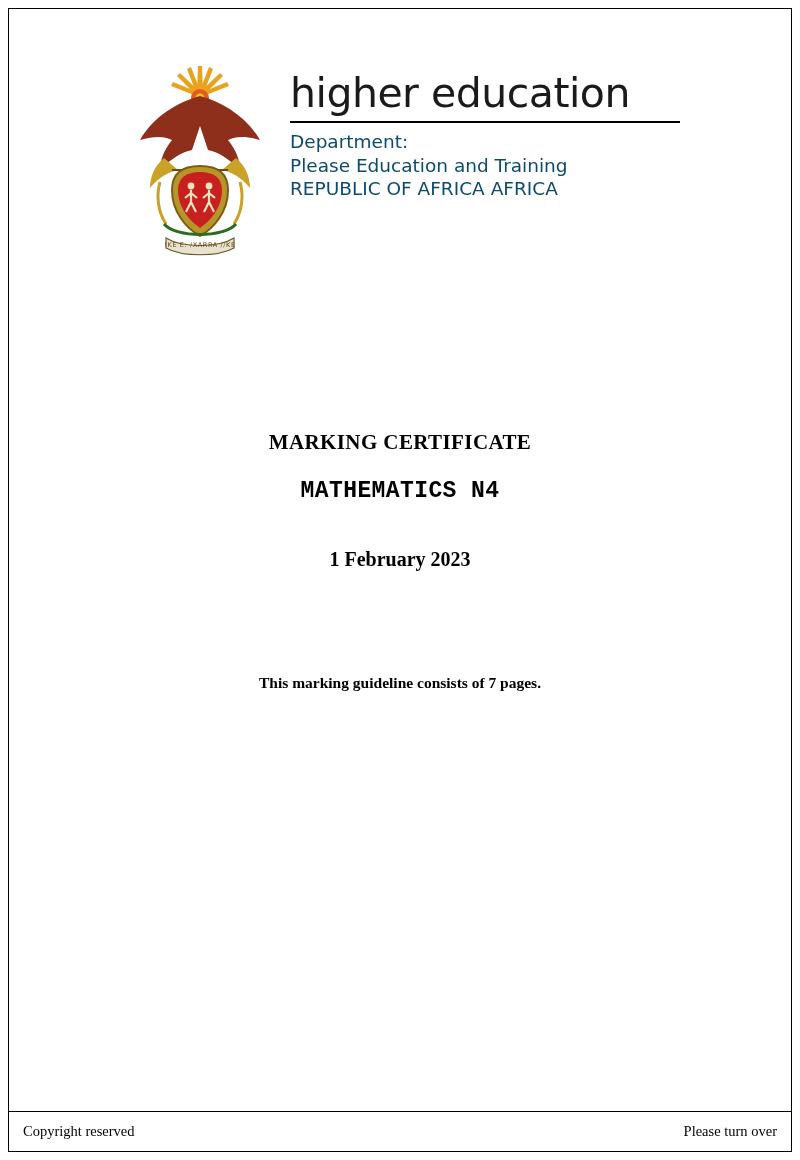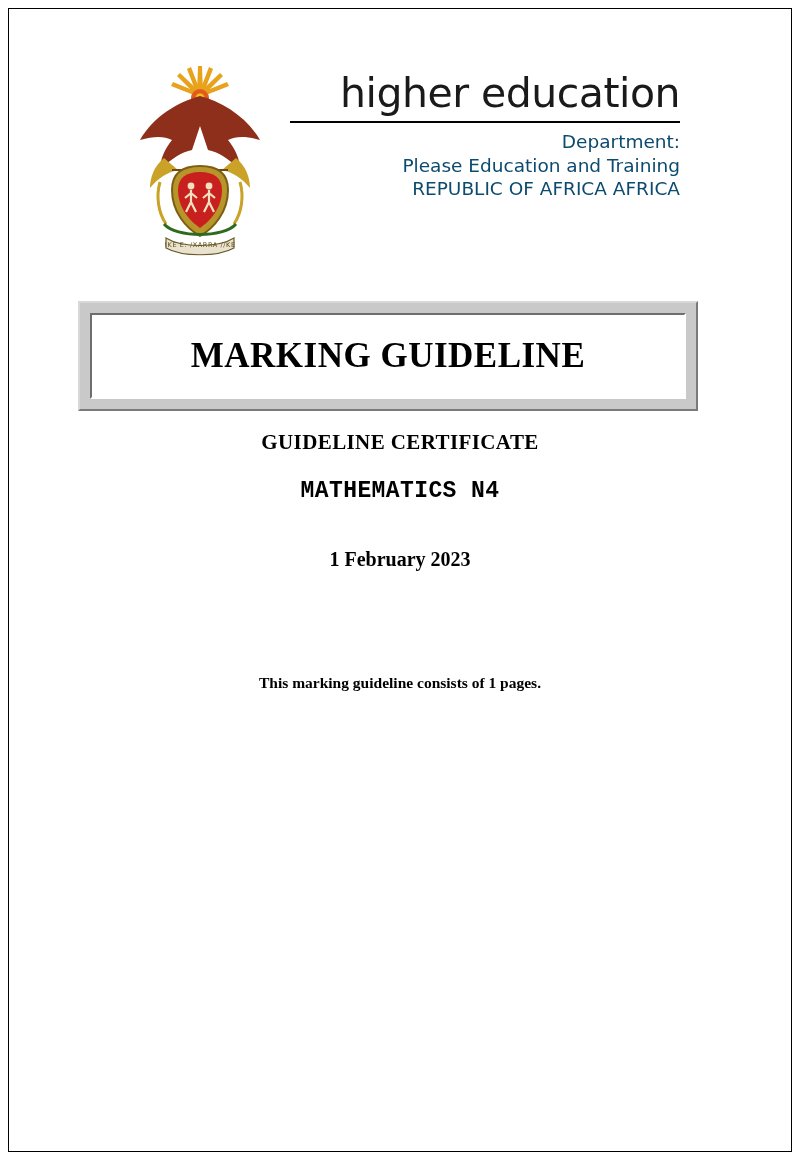--- a/index.html
+++ b/index.html
@@ -55,21 +55,20 @@
 
   .crest svg {
     display: block;
   }
 
   .dept-text {
     margin-left: 10px;
     padding-top: 10px;
     flex: none;
     width: 390px;
-    text-align: right;
   }
 
   .dept-title {
     font-family: "DejaVu Sans", sans-serif;
     font-size: 41px;
     line-height: 1.07;
     font-weight: 400;
     letter-spacing: -0.5px;
     color: #1a1a1a;
   }
@@ -232,24 +231,23 @@
 
     <div class="dept-text">
       <div class="dept-title">higher education</div>
       <div class="dept-rule"></div>
       <div class="dept-sub">Department:</div>
       <div class="dept-sub">Please Education and Training</div>
       <div class="dept-sub bold">REPUBLIC OF AFRICA AFRICA</div>
     </div>
   </div>
 
-  <div class="title-box-outer">
-    <div class="title-box-inner">
-      <div class="title-text">MARKING GUIDELINE</div>
-    </div>
-  </div>
-
-  <div class="meta cert-line">GUIDELINE CERTIFICATE</div>
+
+  <div class="meta cert-line">MARKING CERTIFICATE</div>
   <div class="meta subject-line">MATHEMATICS N4</div>
   <div class="meta date-line">1 February 2023</div>
-  <div class="meta pages-line">This marking guideline consists of 1 pages.</div>
-
+  <div class="meta pages-line">This marking guideline consists of 7 pages.</div>
+
+  <div class="footer">
+    <div>Copyright reserved</div>
+    <div>Please turn over</div>
+  </div>
 </div>
 
 </body></html>

